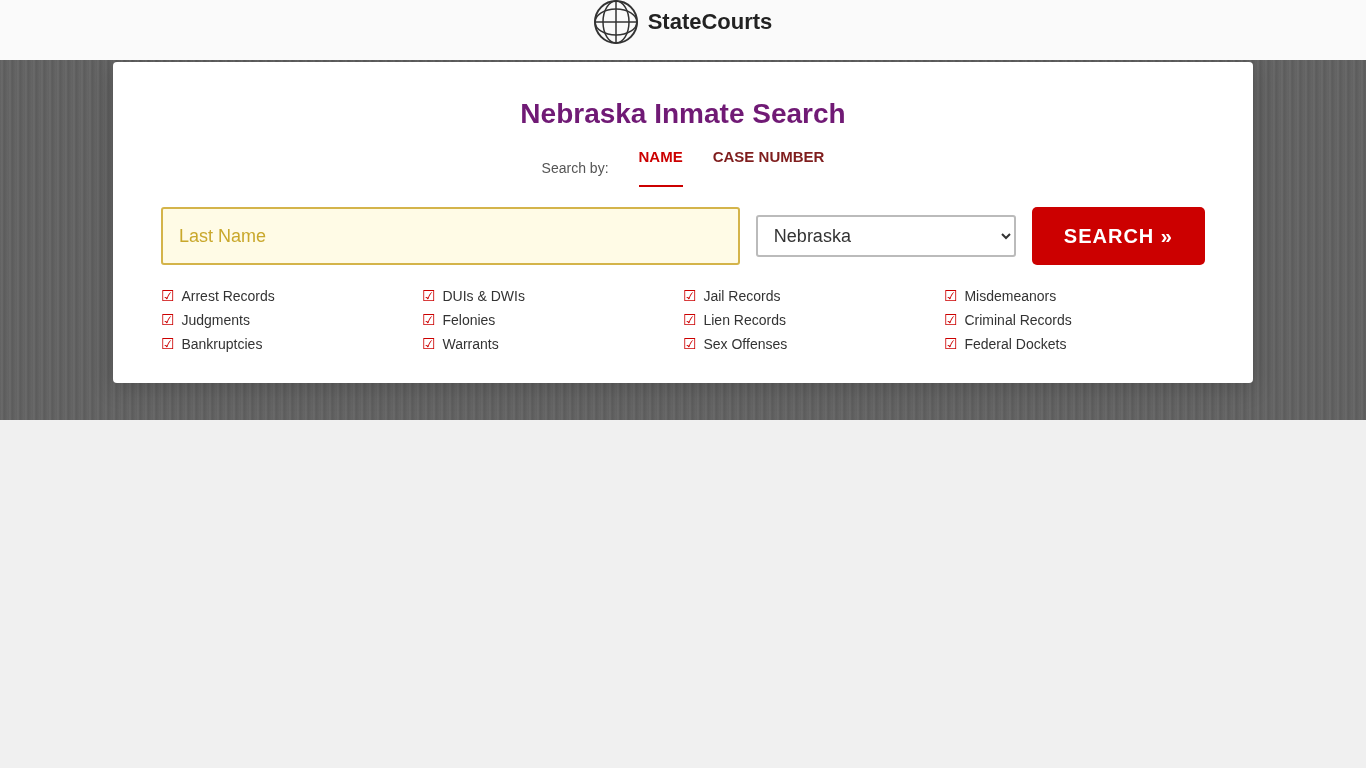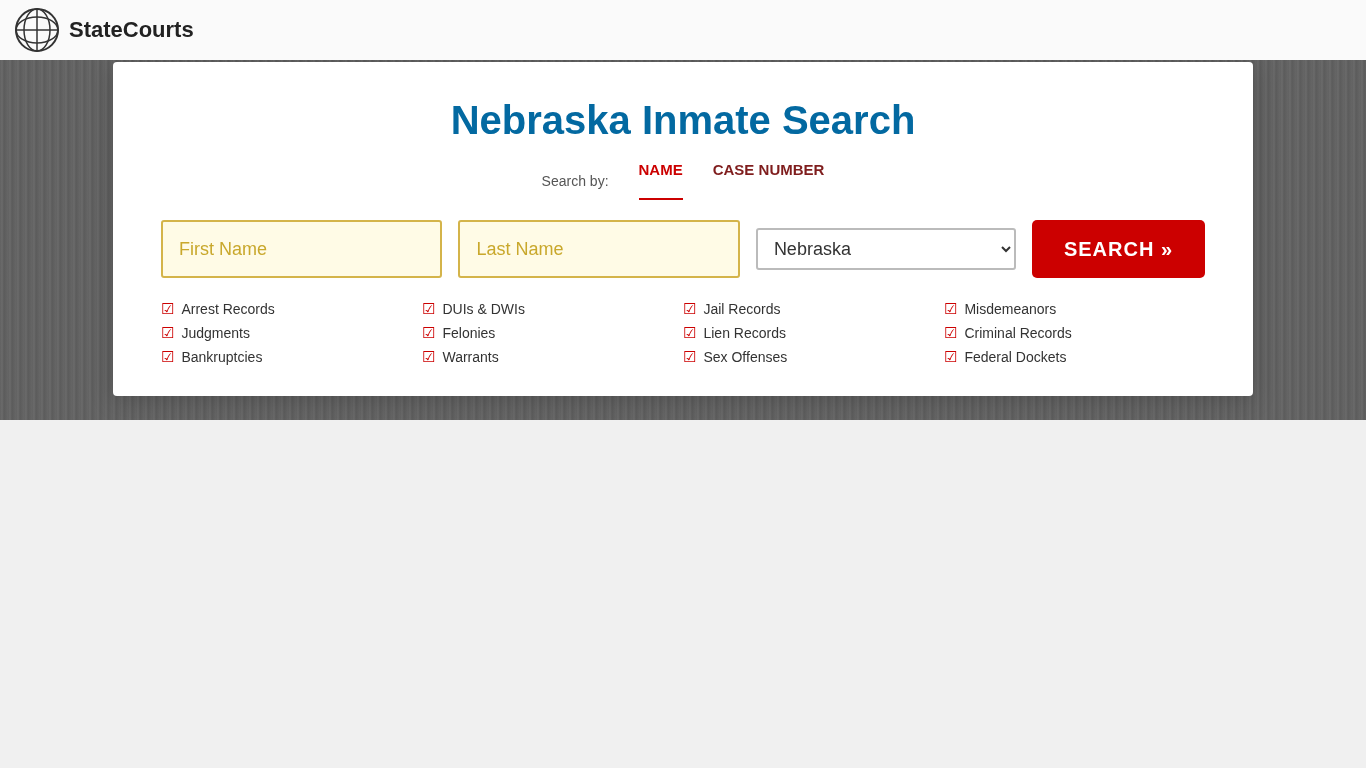--- a/index.html
+++ b/index.html
@@ -45,23 +45,24 @@
     
     .navbar {
       position: absolute;
       top: 0;
       left: 0;
       right: 0;
       height: 60px;
       display: flex;
       align-items: center;
       justify-content: space-between;
-      padding: 0 15px;
+      padding: 0 44px;
       background: rgba(255,255,255,0.97);
       z-index: 10;
+      flex-direction: column;
     }
     .logo-area {
       display: flex;
       align-items: center;
       gap: 10px;
     }
     .logo-icon {
       width: 44px;
       height: 44px;
     }
@@ -92,23 +93,23 @@
       transform: translateX(-50%);
       width: 1140px;
       background: #fff;
       border-radius: 4px;
       box-shadow: 0 4px 24px rgba(0,0,0,0.18);
       padding: 36px 48px 30px;
       z-index: 5;
     }
     .modal-title {
       text-align: center;
-      font-size: 40px;
-      font-weight: bold;
-      color: #0369a1;
+      font-size: 28px;
+      font-weight: bold;
+      color: #701a75;
       margin-bottom: 18px;
     }
     .search-by-row {
       display: flex;
       align-items: center;
       justify-content: center;
       gap: 30px;
       margin-bottom: 20px;
     }
     .search-by-label {
@@ -221,21 +222,20 @@
   <div class="modal-card">
     <h1 class="modal-title">Nebraska Inmate Search</h1>
 
     <div class="search-by-row">
       <span class="search-by-label">Search by:</span>
       <span class="search-tab active">NAME</span>
       <span class="search-tab inactive">CASE NUMBER</span>
     </div>
 
     <div class="search-inputs-row">
-      <input class="search-input-field" type="text" placeholder="First Name" style="">
       <input class="search-input-field" type="text" placeholder="Last Name" style="">
       <select class="state-select">
         <option>Nebraska</option>
         <option>Alabama</option><option>Alaska</option><option>Arizona</option><option>Arkansas</option>
         <option>California</option><option>Colorado</option><option>Connecticut</option><option>Delaware</option>
         <option>Florida</option><option>Georgia</option><option>Hawaii</option><option>Idaho</option>
         <option>Illinois</option><option>Indiana</option><option>Iowa</option><option>Kansas</option>
         <option>Kentucky</option><option>Louisiana</option><option>Maine</option><option>Maryland</option>
         <option>Massachusetts</option><option>Michigan</option><option>Minnesota</option><option>Mississippi</option>
         <option>Missouri</option><option>Montana</option><option>Nevada</option><option>New Hampshire</option>

